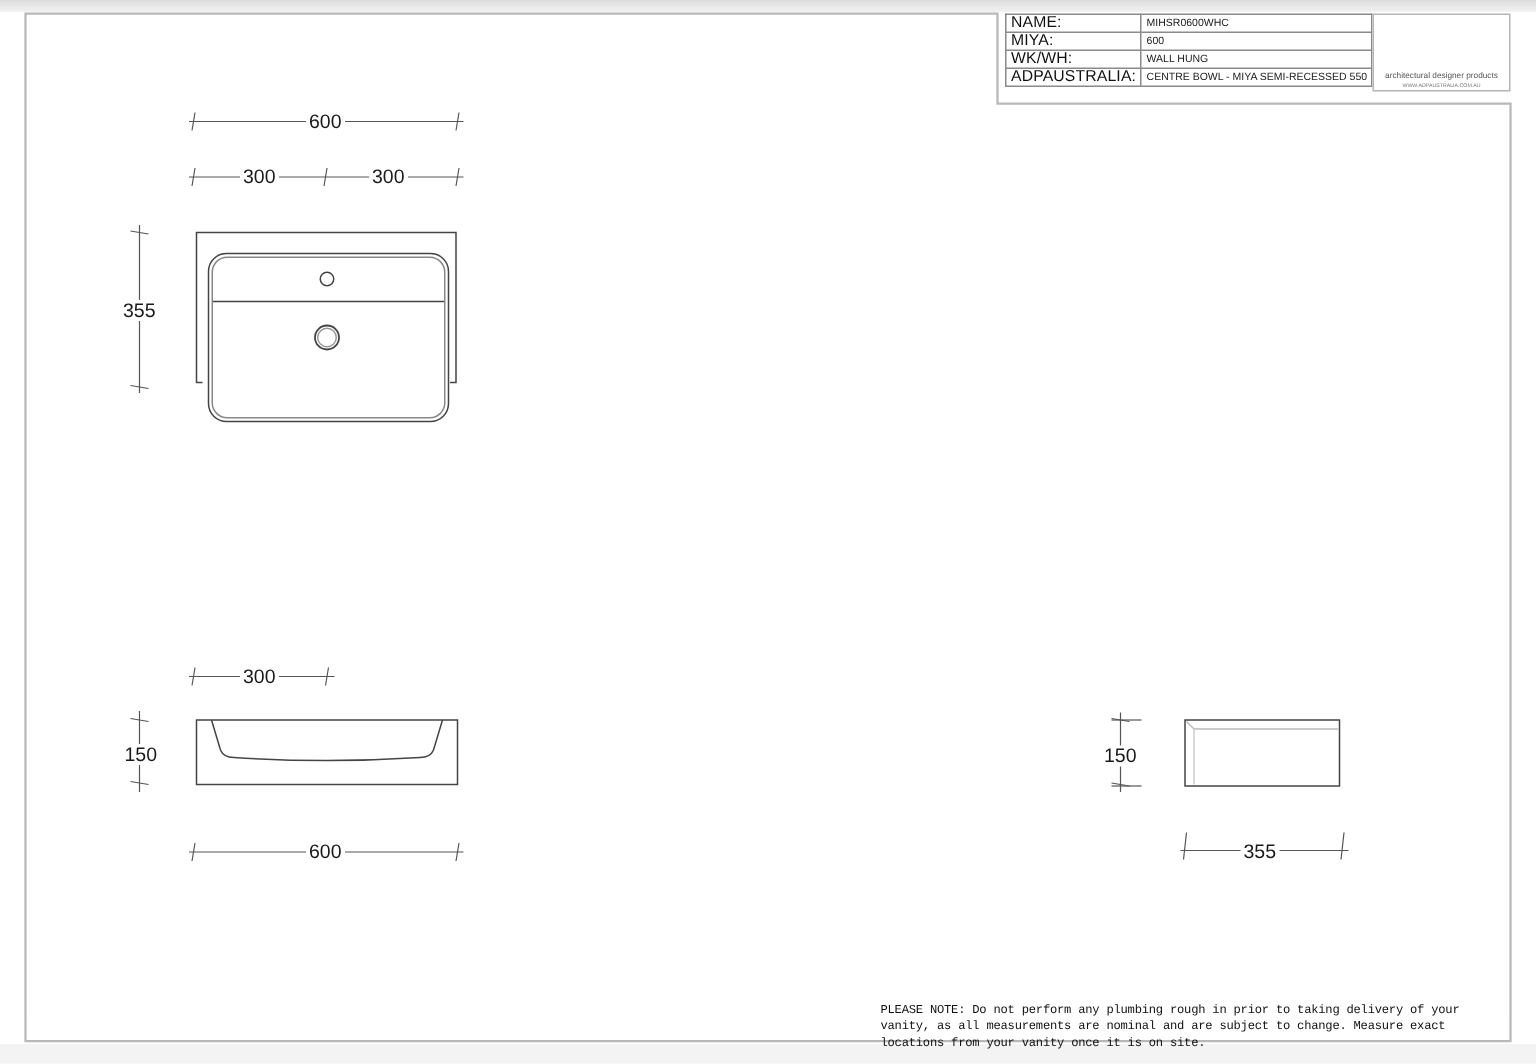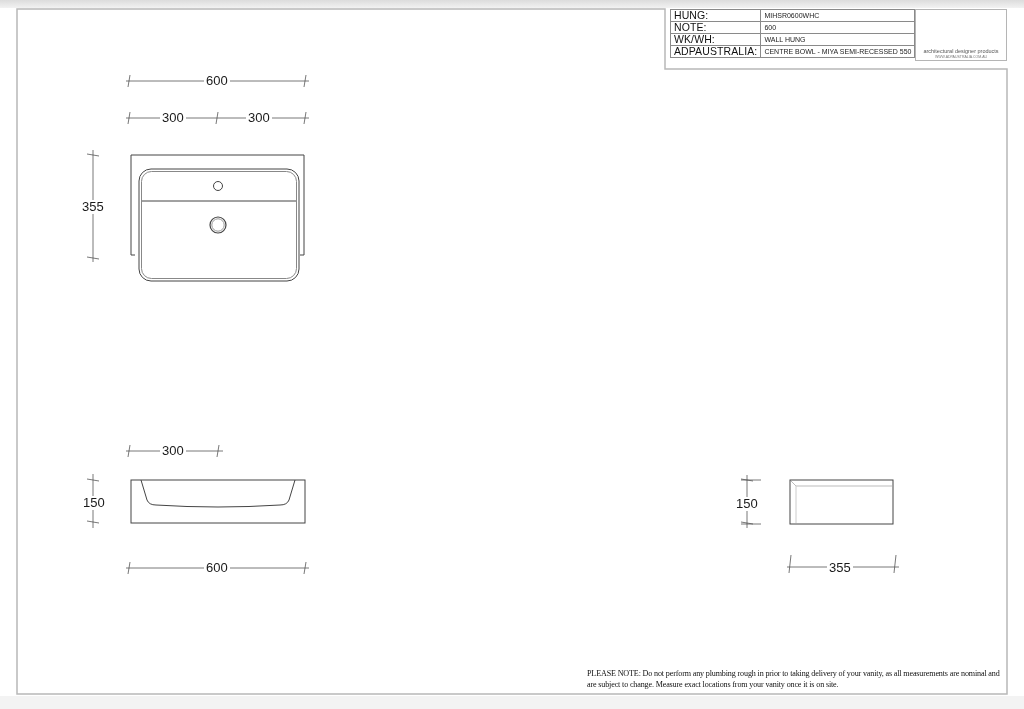--- a/index.html
+++ b/index.html
@@ -44,21 +44,21 @@
     .logo .url {
       position: absolute; left: 0; width: 100%; top: 45px; text-align: center;
       font-size: 3.5px; color: #777; white-space: nowrap;
     }
     .dim {
       position: absolute; font-size: 13px; color: #1a1a1a; background: #fff;
       padding: 0 2px; line-height: 14px;
     }
     .note {
       position: absolute; left: 587px; top: 668px; width: 415px;
-      font-family: Liberation Serif, serif; font-size: 8.1px; line-height: 11px; color: #111;
+      font-family: Liberation Mono, monospace; font-size: 8.1px; line-height: 11px; color: #111;
       letter-spacing: -0.15px;
     }
   </style>
 </head>
 <body>
 
 <div class="page">
   <div class="topbar"></div>
   <div class="bottombar"></div>
 
@@ -149,25 +149,25 @@
   <span class="dim" style="left:81px; top:496px;">150</span>
   <span class="dim" style="left:204px; top:561px;">600</span>
 
   <span class="dim" style="left:734px; top:497px;">150</span>
   <span class="dim" style="left:827px; top:561px;">355</span>
 
   <div class="title-block">
     <table>
       <tbody>
           <tr>
-        <td class="k">HUNG:</td>
+        <td class="k">NAME:</td>
         <td class="v">MIHSR0600WHC</td>
       </tr>
       <tr>
-        <td class="k">NOTE:</td>
+        <td class="k">MIYA:</td>
         <td class="v">600</td>
       </tr>
       <tr>
         <td class="k">WK/WH:</td>
         <td class="v">WALL HUNG</td>
       </tr>
       <tr>
         <td class="k">ADPAUSTRALIA:</td>
         <td class="v">CENTRE BOWL - MIYA SEMI-RECESSED 550</td>
       </tr>

